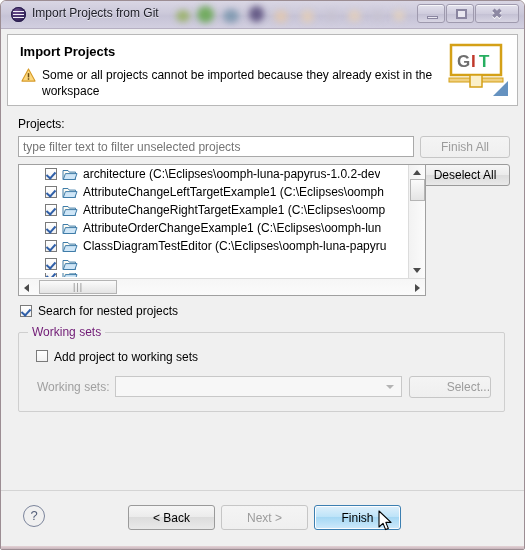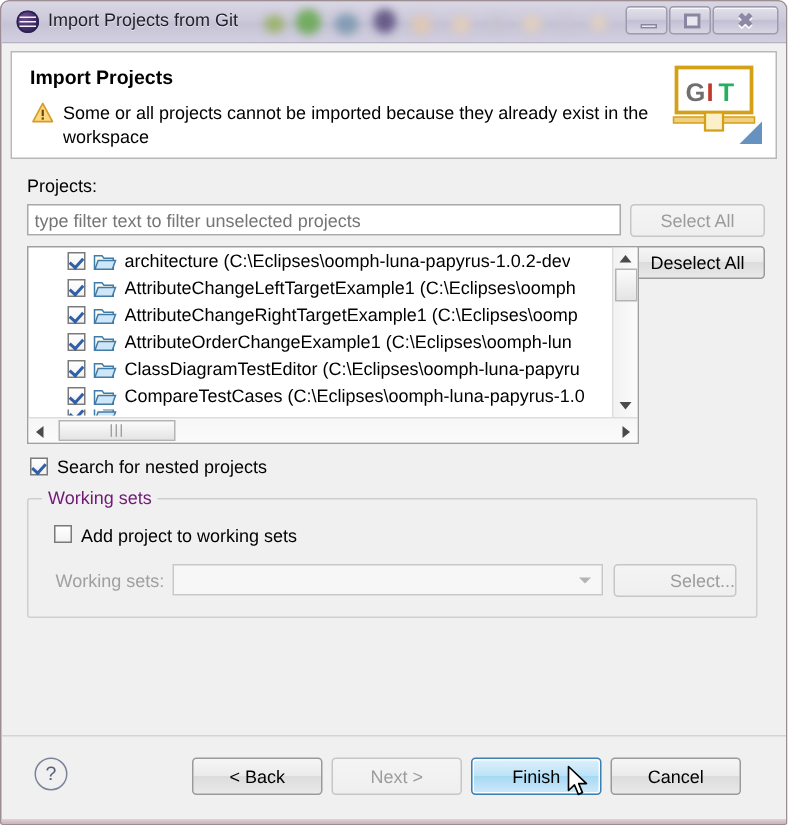--- a/index.html
+++ b/index.html
@@ -520,21 +520,21 @@
       <path d="M45 56 L60 56 L60 41 Z" fill="#4a7fb5" opacity="0.85"></path>
     </svg>
   </div>
 
   <div class="body">
 
     <div class="label-projects">Projects:</div>
 
     <input class="filter-input" type="text" placeholder="type filter text to filter unselected projects" style="">
 
-    <button class="btn btn-selectall" data-disabled="true" disabled="">Select All</button>
+    <button class="btn btn-selectall" data-disabled="true" disabled="">Finish All</button>
 
     <button class="btn btn-deselectall">Deselect All</button>
 
     <div class="list-box">
       <div class="list-rows">
 
         <div class="row">
           <span class="cbx checked"></span>
           <span class="folder">
             <svg viewBox="0 0 16 13" width="16" height="13">
@@ -590,21 +590,20 @@
         </div>
 
         <div class="row">
           <span class="cbx checked"></span>
           <span class="folder">
             <svg viewBox="0 0 16 13" width="16" height="13">
               <path d="M1 2.5 h5 l1.3 1.6 h6.2 v7.4 h-12.5 z" fill="#fdfbf3" stroke="#3f7ca8" stroke-width="1"></path>
               <path d="M3.4 5.6 h11.6 l-2.1 5.9 h-11.6 z" fill="#cfe6f7" stroke="#3f7ca8" stroke-width="1"></path>
             </svg>
           </span>
-          <span class="row-text">CompareTestCases (C:\Eclipses\oomph-luna-papyrus-1.0</span>
         </div>
 
         <div class="row partial">
           <span class="cbx checked"></span>
           <span class="folder">
             <svg viewBox="0 0 16 13" width="16" height="13">
               <path d="M1 2.5 h5 l1.3 1.6 h6.2 v7.4 h-12.5 z" fill="#fdfbf3" stroke="#3f7ca8" stroke-width="1"></path>
               <path d="M3.4 5.6 h11.6 l-2.1 5.9 h-11.6 z" fill="#cfe6f7" stroke="#3f7ca8" stroke-width="1"></path>
             </svg>
           </span>
@@ -649,20 +648,19 @@
     </div>
   </div>
 
   <div class="footer-sep"></div>
 
   <div class="help-btn">?</div>
 
   <button class="btn footer-btn b-back">&lt; Back</button>
   <button class="btn footer-btn b-next" data-disabled="true" disabled="">Next &gt;</button>
   <button class="btn footer-btn b-finish">Finish</button>
-  <button class="btn footer-btn b-cancel">Cancel</button>
 
   <svg class="cursor" viewBox="0 0 15 22">
     <path d="M1 1 L1 17 L5 13.3 L7.6 19.6 L10.3 18.4 L7.8 12.4 L13 12.4 Z" fill="#ffffff" stroke="#000000" stroke-width="1.1" stroke-linejoin="round"></path>
   </svg>
 
   <div class="frame-bottom"></div>
 </div>
 
 </body></html>

